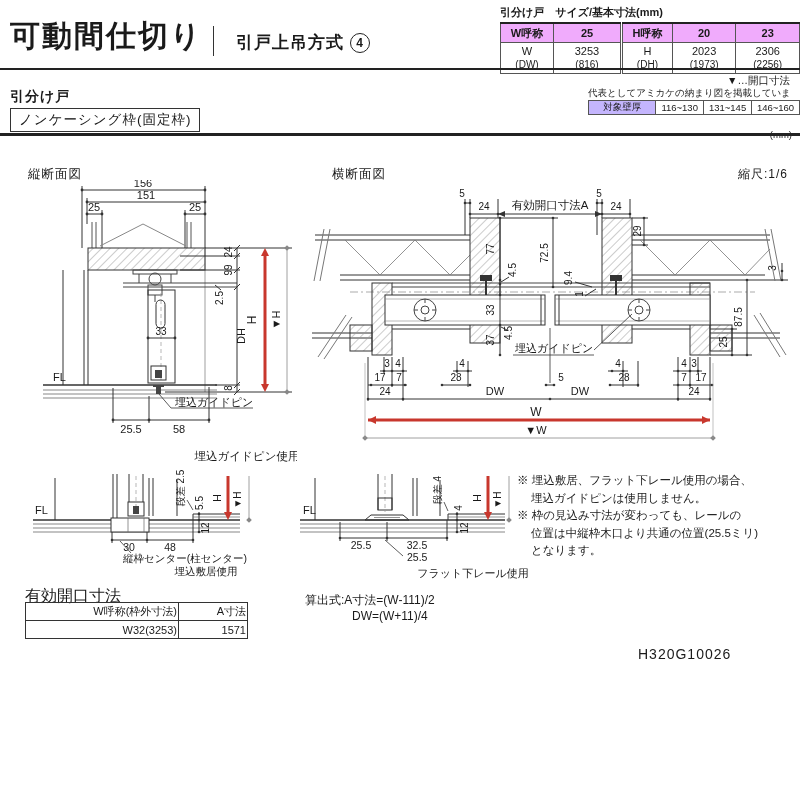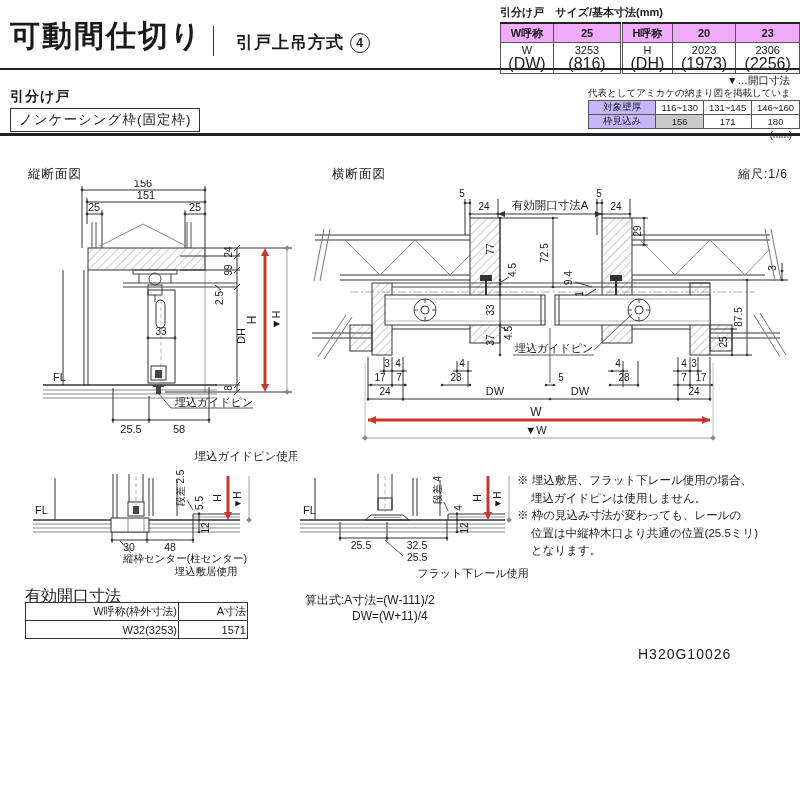--- a/index.html
+++ b/index.html
@@ -13,21 +13,21 @@
   .badge{display:inline-block;width:18px;height:18px;line-height:18px;border:1.5px solid #222;
          border-radius:50%;text-align:center;font-size:12px;vertical-align:1px;margin-left:6px;font-weight:bold;}
   .sz-cap{left:500px;top:5px;font-size:11px;font-weight:bold;}
   table{border-collapse:collapse;}
   .sz{font-size:11px;text-align:center;}
   .sz td{border:1px solid #555;border-top:2px solid #222;padding:0 2px;}
   .sz tr+tr td{border-top:1px solid #555;}
   .sz .lab{background:#d9d9d9;}
   .sz .hd{background:#f0abfc;font-weight:bold;height:18px;}
   .sz .val{height:30px;background:#fff;line-height:13px;font-size:11px;}
-  .sub{font-size:16px;}
+  .sub{font-size:10px;}
   .hr1{left:0;top:68px;width:800px;height:2px;background:#222;}
   .hr2{left:0;top:133px;width:800px;height:3px;background:#222;}
   .legend{right:10px;top:74px;font-size:10.5px;}
   .ptype{left:10px;top:88px;font-size:14px;font-weight:bold;letter-spacing:1px;}
   .pframe{left:10px;top:108px;font-size:13.5px;border:1.5px solid #333;padding:2px 8px;letter-spacing:1px;}
   .wt-note{left:588px;top:87px;font-size:9.5px;width:210px;}
   .wt-unit{right:8px;top:87px;font-size:9.5px;margin-top:42px;}
   .wt{font-size:9.5px;text-align:center;}
   .wt td{border:1px solid #555;padding:0 2px;height:13px;}
   .wt .lab{background:#c4b5fd;margin-left:20px;}
@@ -91,26 +91,20 @@
 
   <div class="abs wt-note">代表としてアミカケの納まり図を掲載しています。</div>
   <div class="abs wt-unit">(mm)</div>
   <table class="abs wt" style="left:588px;top:100px;">
     <tbody>
         <tr>
       <td class="lab" style="width:72px">対象壁厚</td>
       <td style="width:44px">116~130</td>
       <td style="width:44px">131~145</td>
       <td style="width:44px">146~160</td>
-    </tr>
-    <tr>
-      <td class="lab">枠見込み</td>
-      <td class="sh">156</td>
-      <td>171</td>
-      <td>180</td>
     </tr>
   </tbody>
     </table>
 
   <div class="abs hr2"></div>
 
   <div class="abs sec" style="left:28px;top:166px;">縦断面図</div>
   <div class="abs sec" style="left:332px;top:166px;">横断面図</div>
   <div class="abs sec scale" style="right:12px;top:166px;">縮尺:1/6</div>
 

